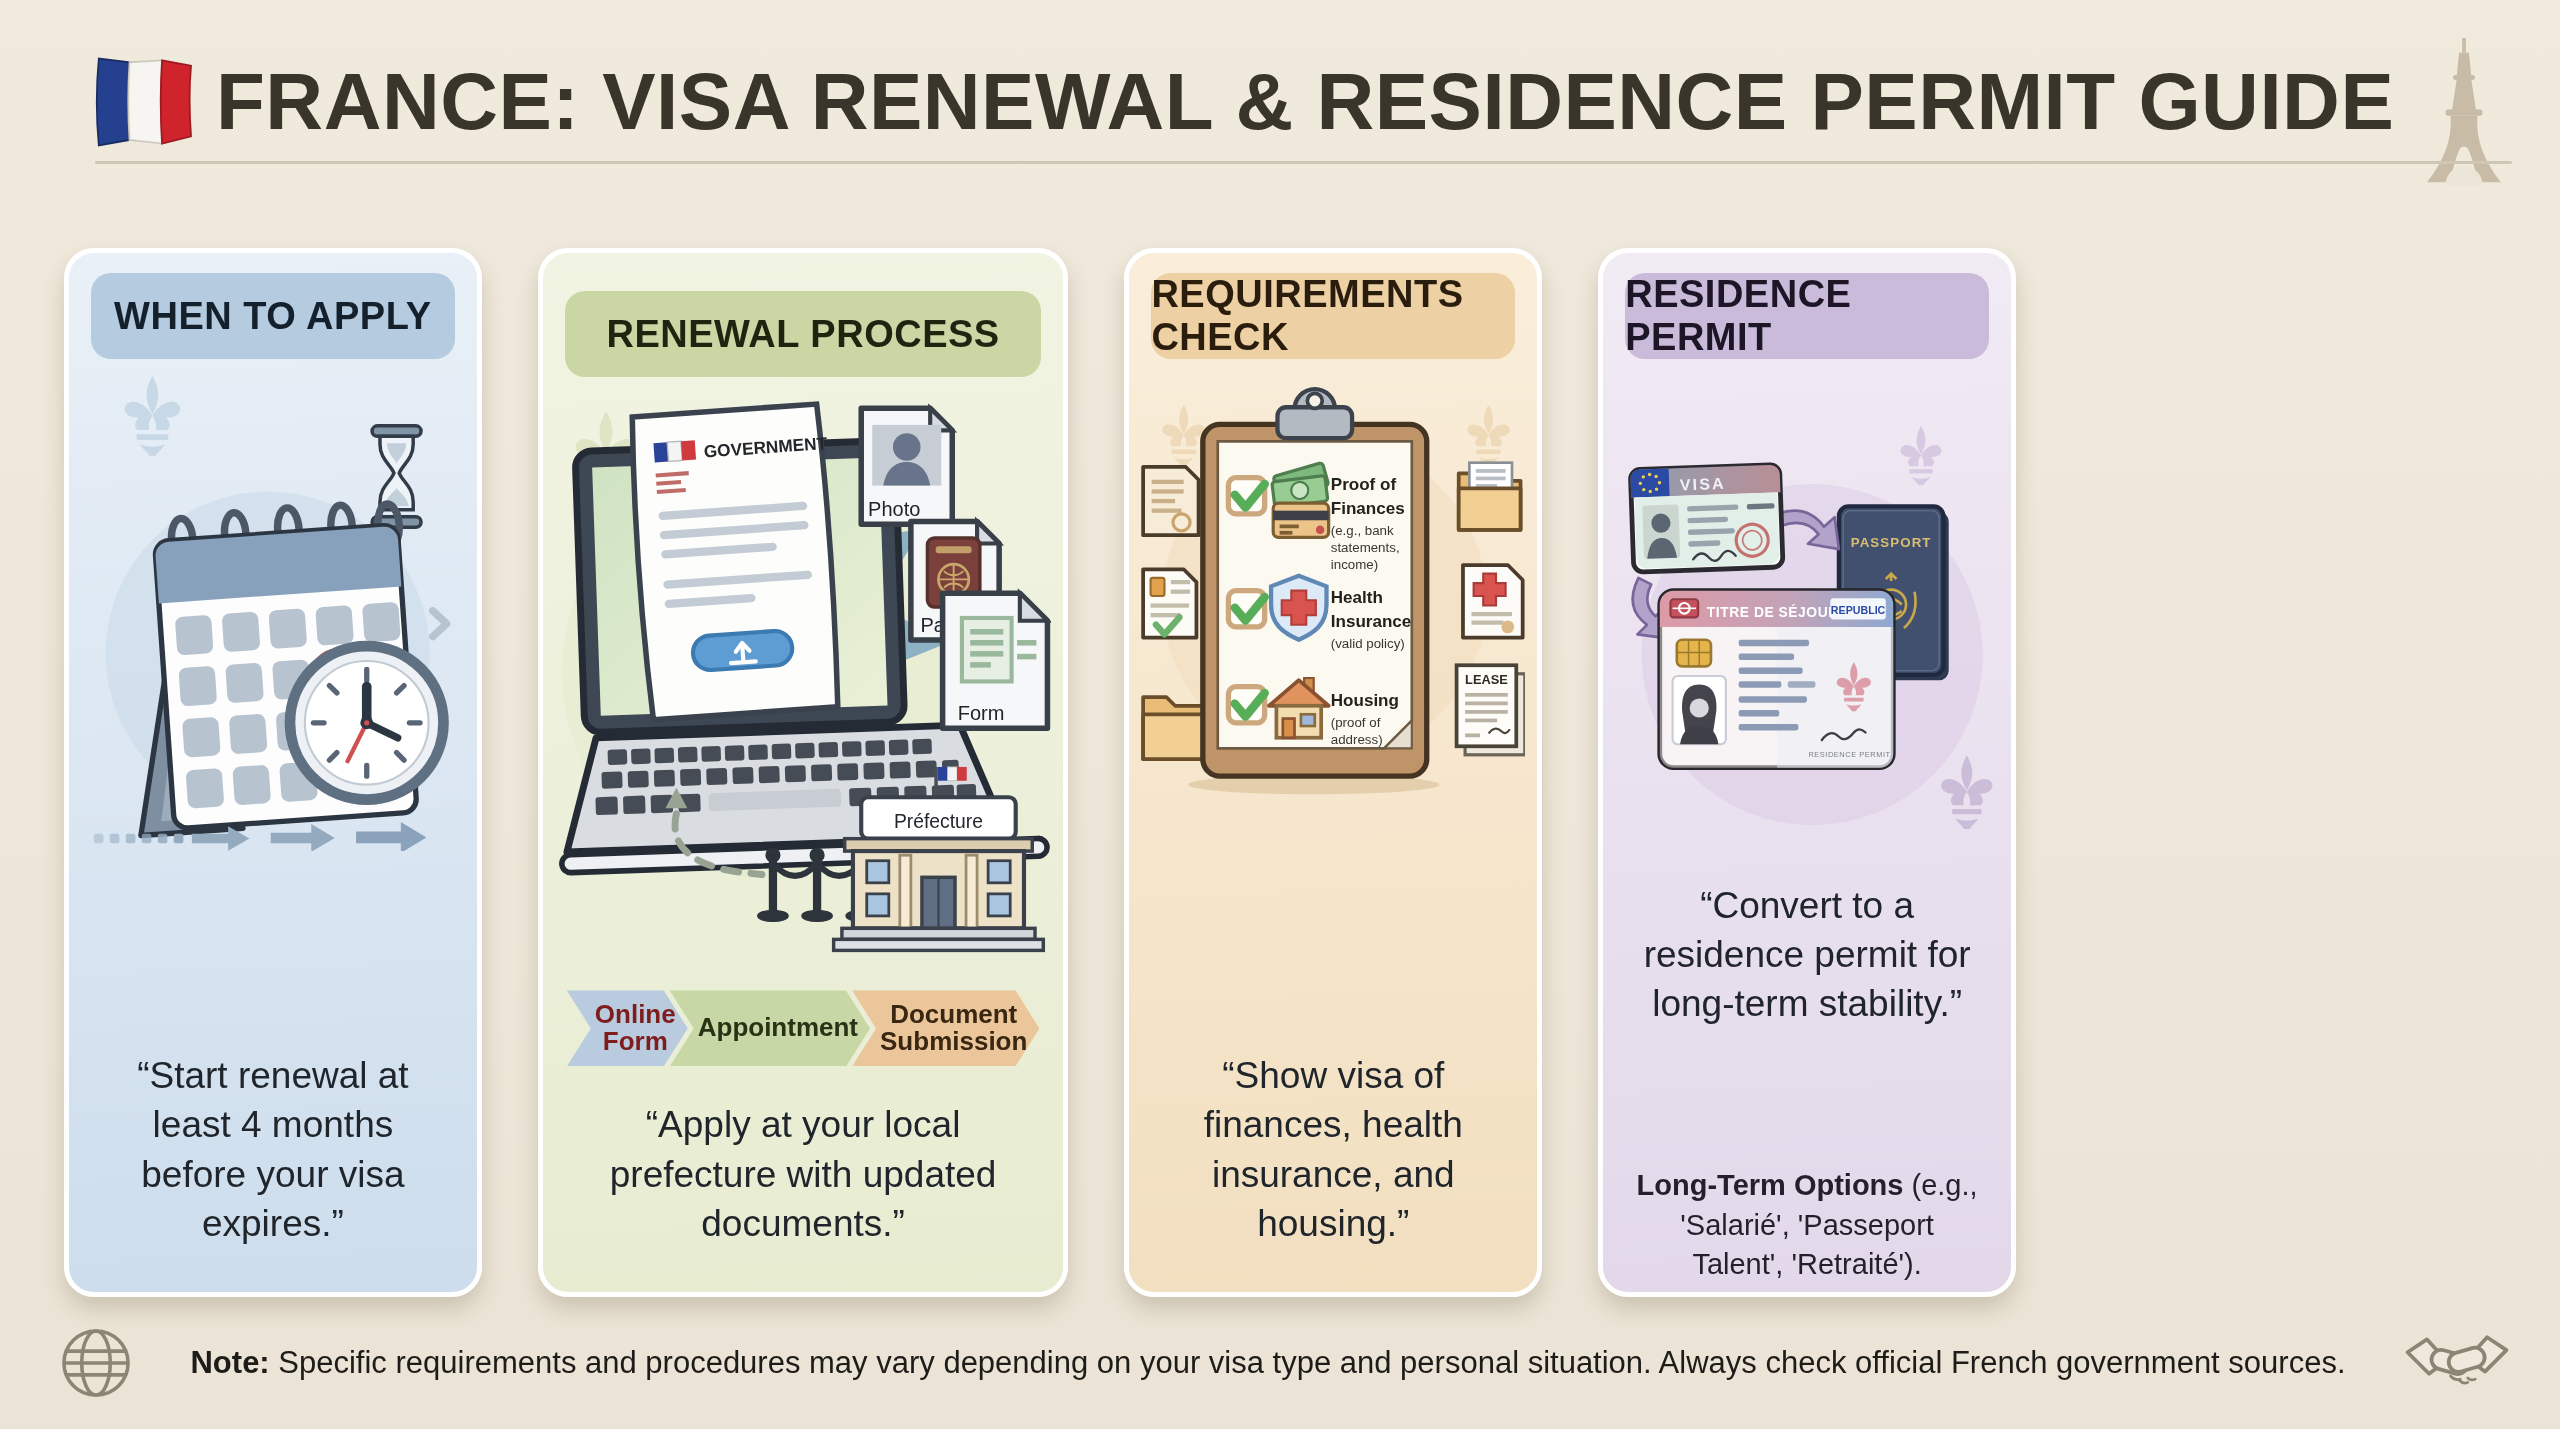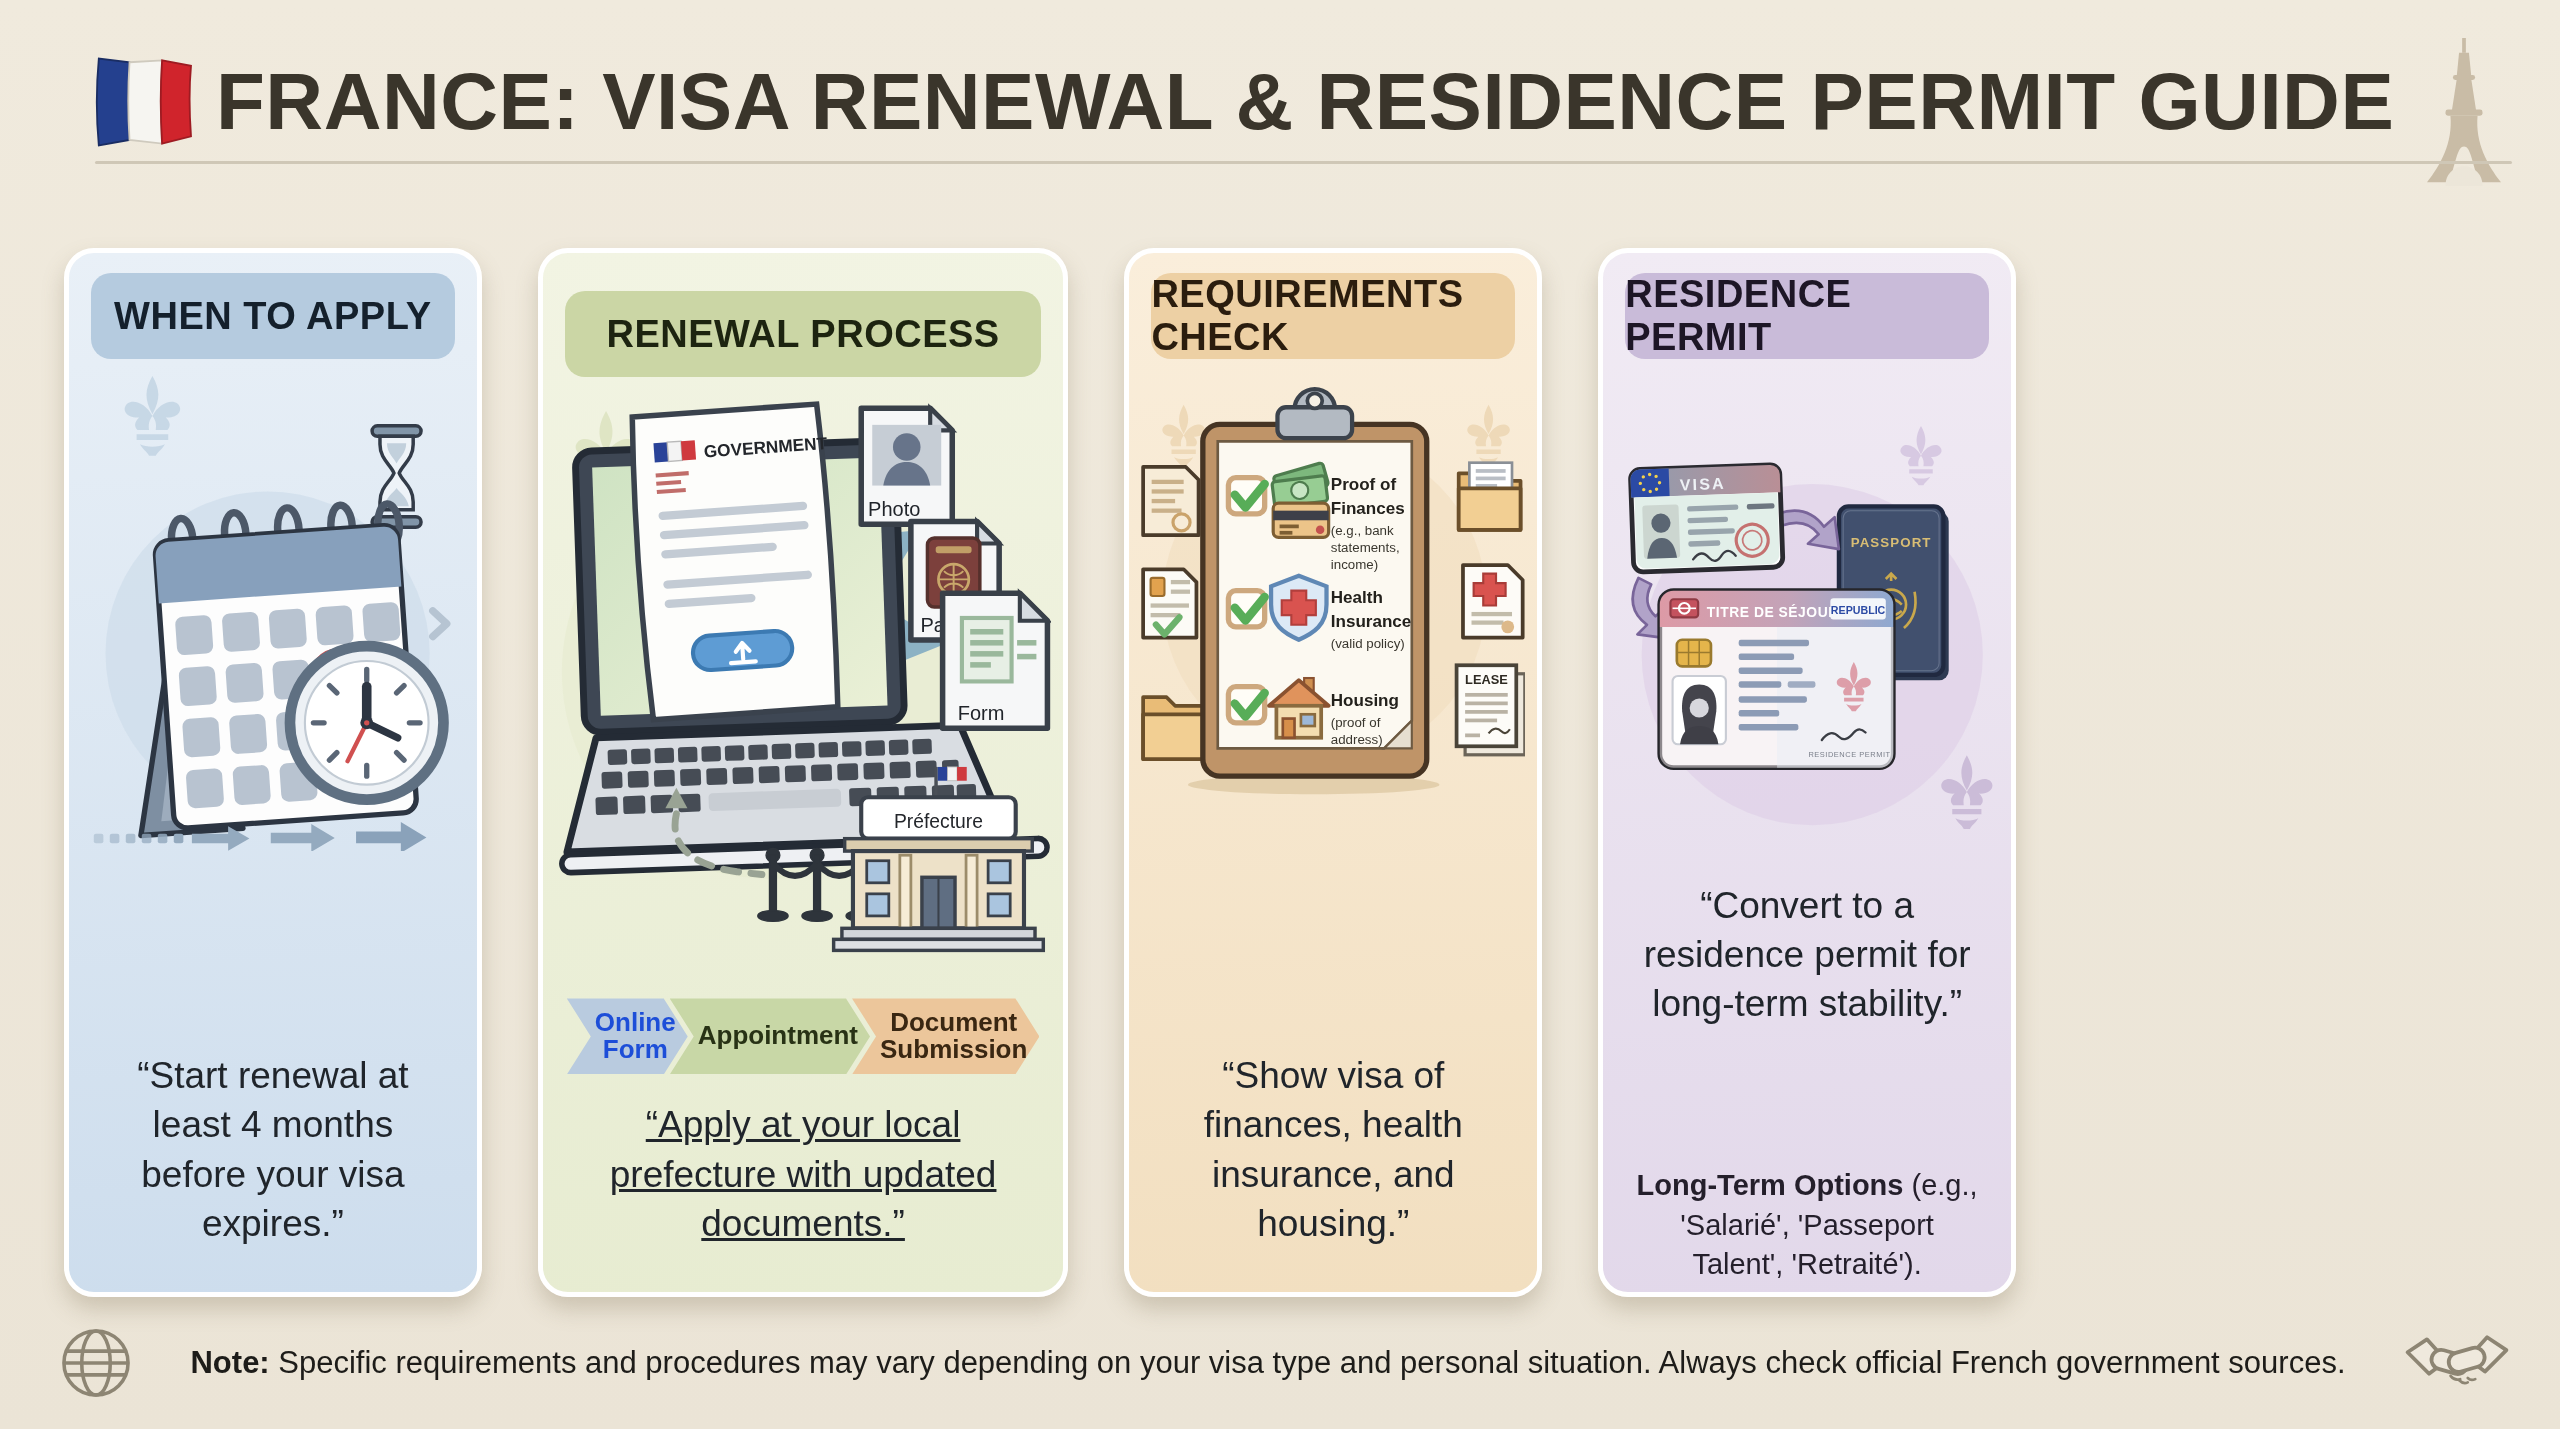--- a/index.html
+++ b/index.html
@@ -28,24 +28,24 @@
   .pill-purple{background:#c9bbd9;color:#1d1626;}
   .illus{margin:6px 12px 0;}
   .illus svg{display:block;width:100%;height:auto;}
   .quote{margin:auto 30px 0;padding-bottom:44px;text-align:center;font-size:37px;line-height:1.33;color:#20252b;}
   
   .steps{display:flex;margin:auto 24px 18px;height:76px;}
   .step{flex:1;display:flex;align-items:center;justify-content:center;text-align:center;
         font-size:26px;font-weight:700;line-height:1.07;padding:0 12px 0 28px;
         clip-path:polygon(0 0,calc(100% - 24px) 0,100% 50%,calc(100% - 24px) 100%,0 100%,24px 50%);}
   .step+.step{margin-left:-18px;}
-  .step-blue{background:#b9cbdf;color:#1d4ed8;}
+  .step-blue{background:#b9cbdf;color:#7f1d1d;}
   .step-green{background:#c8d7a6;color:#283215;flex:1.08;}
   .step-orange{background:#ecc69b;color:#3a2712;flex:1.16;}
-  .card-green .quote{margin-top:8px;text-decoration:underline;}
+  .card-green .quote{margin-top:16px;}
   
   .card-purple .quote{padding-bottom:0;margin:auto 38px 0;}
   .divider{height:2px;background:#b5a7c4;margin:22px 76px;}
   .options{margin:0 30px 40px;text-align:center;font-size:29px;line-height:1.35;color:#241f2b;}
   .options b{font-weight:700;}
   
   .footer{position:absolute;left:40px;right:40px;bottom:16px;height:100px;display:flex;align-items:center;gap:28px;}
   .globe-svg{width:76px;height:76px;margin-left:18px;flex:none;}
   .hand-svg{width:110px;height:86px;margin-right:8px;flex:none;}
   .note{flex:1;text-align:center;font-size:31px;color:#1d1c19;}

